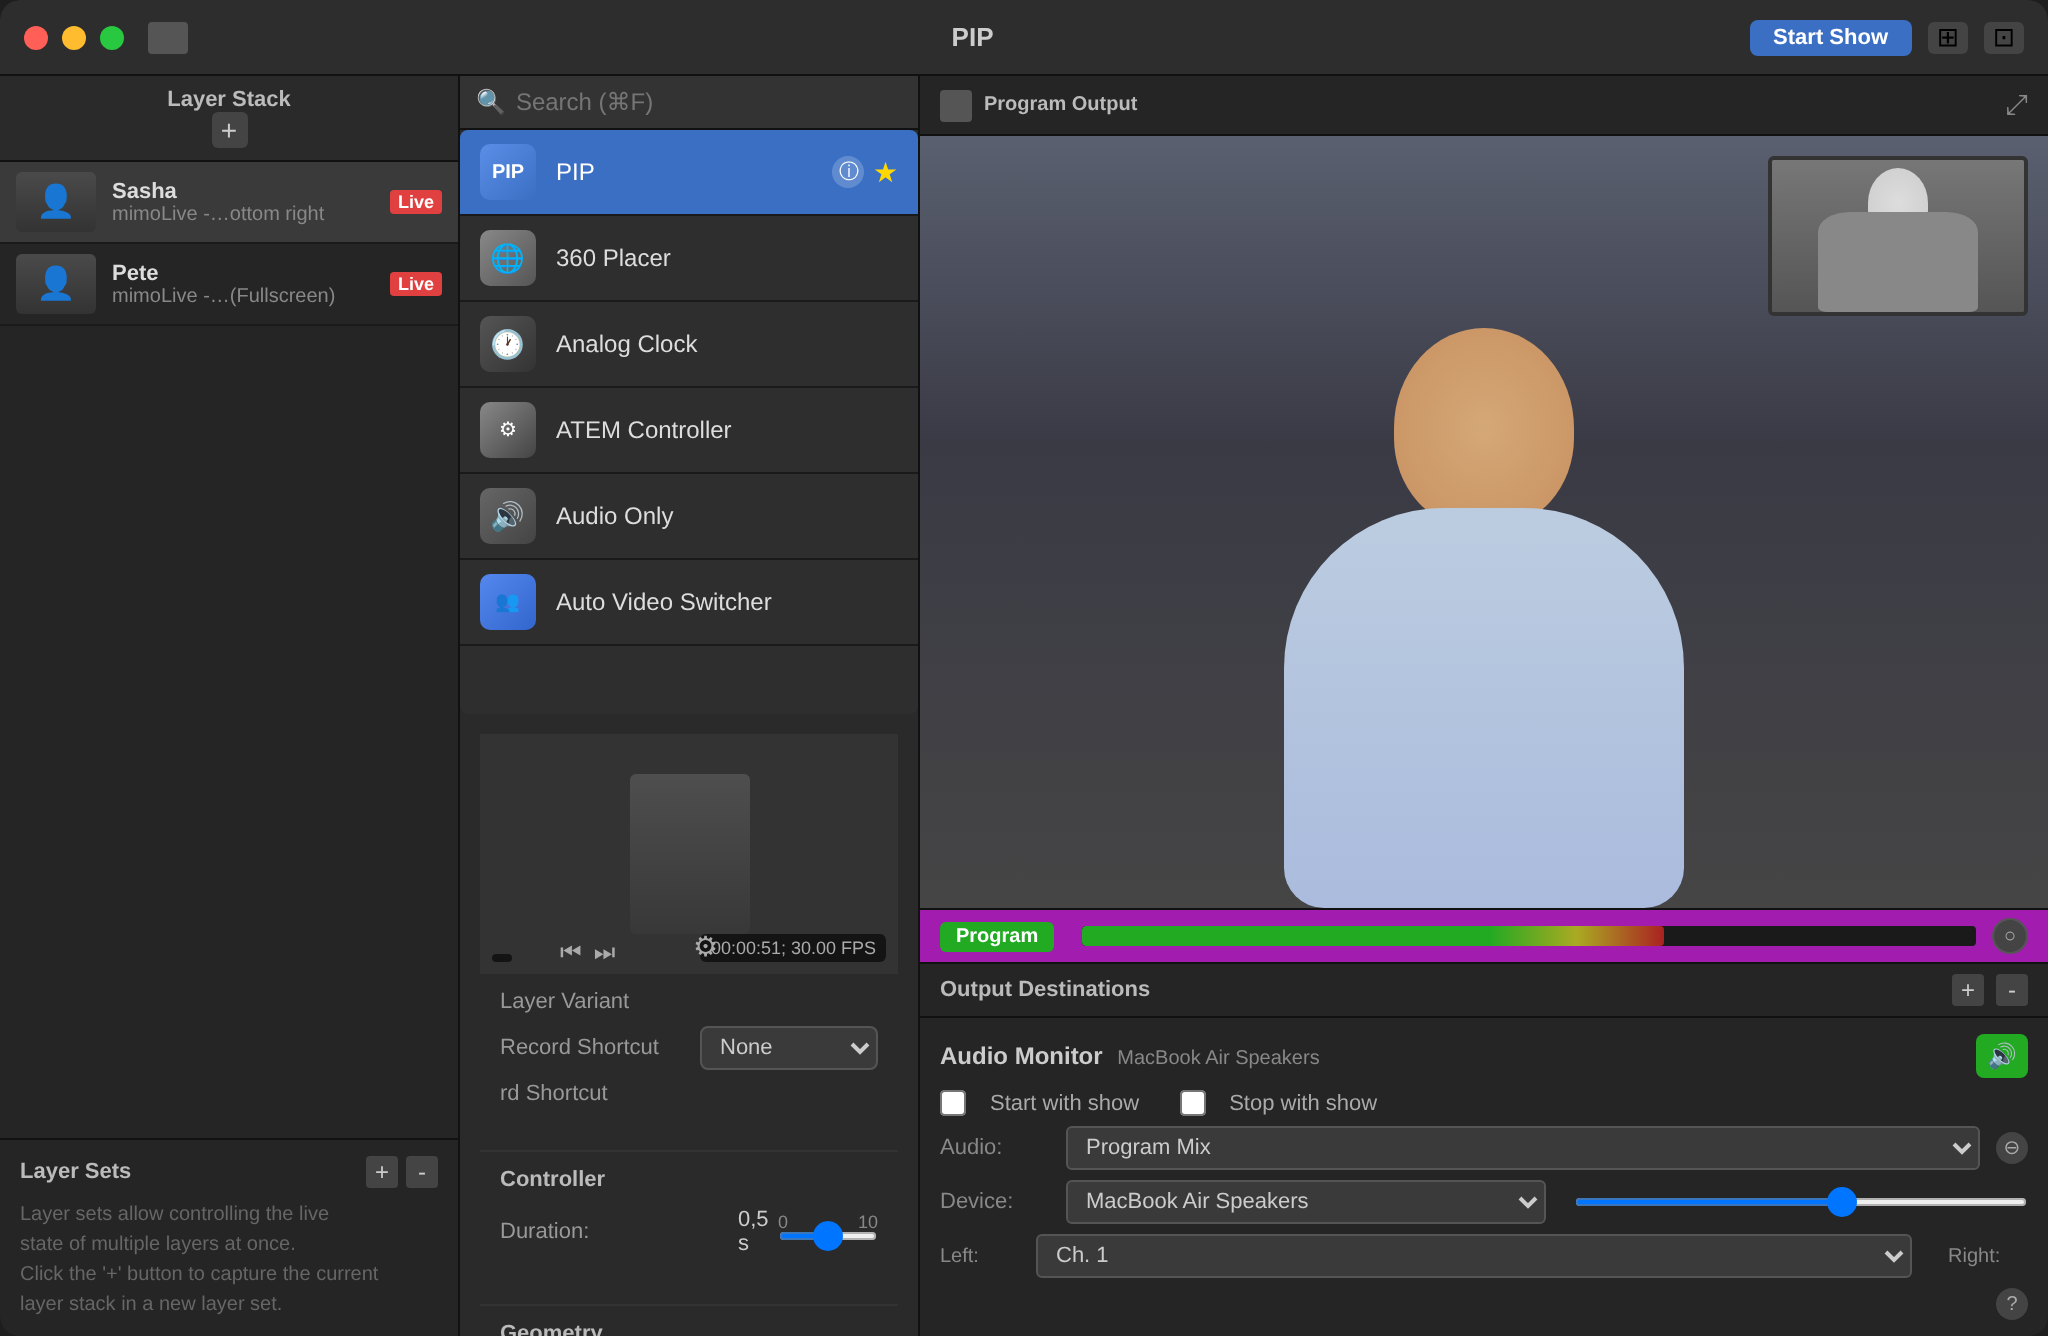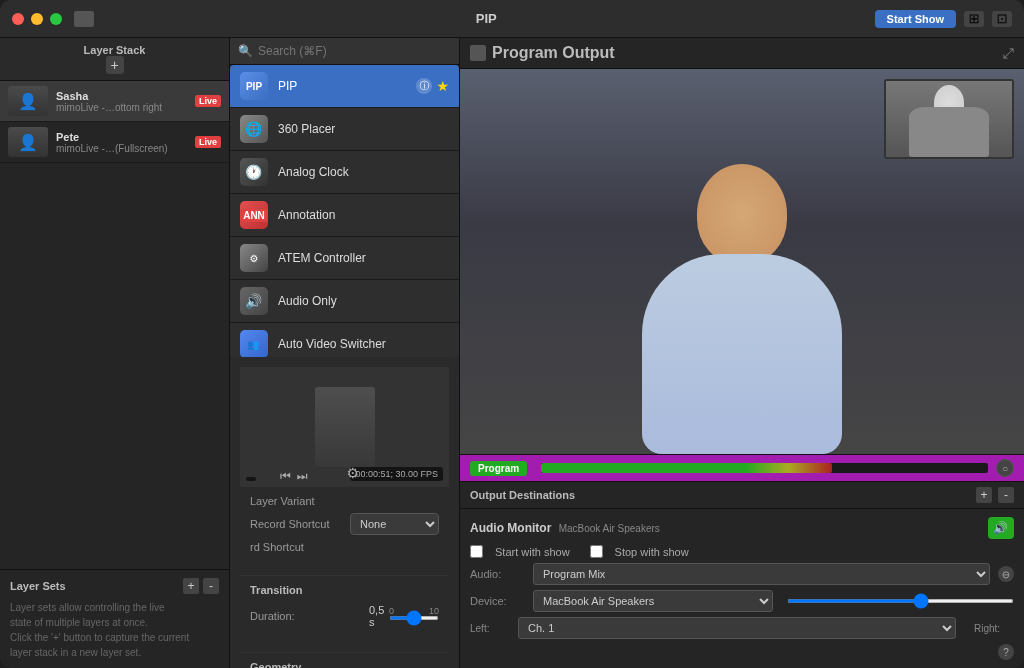--- a/index.html
+++ b/index.html
@@ -368,21 +368,21 @@
       background: #252525;
       border-bottom: 1px solid #111;
     }
     .program-icon {
       width: 16px; height: 16px;
       background: #555;
       border-radius: 2px;
       margin-right: 6px;
     }
     .program-title {
-      font-size: 16px;
+      font-size: 10px;
       font-weight: 600;
       color: #bbb;
     }
     .program-expand {
       margin-left: auto;
       color: #888;
       font-size: 14px;
       cursor: pointer;
     }
 
@@ -739,26 +739,20 @@
         <span class="di-label">360 Placer</span>
       </div>
 
       <div class="dropdown-item">
         <div class="di-icon di-icon-clock">
           <span style="color:white;font-size:14px;">🕐</span>
         </div>
         <span class="di-label">Analog Clock</span>
       </div>
 
-      <div class="dropdown-item">
-        <div class="di-icon di-icon-annotation">
-          <span style="color:white;font-size:10px;font-weight:700;background:#e04040;padding:1px 3px;border-radius:2px;">ANN</span>
-        </div>
-        <span class="di-label">Annotation</span>
-      </div>
 
       <div class="dropdown-item">
         <div class="di-icon di-icon-atem">
           <span style="color:white;font-size:10px;">⚙</span>
         </div>
         <span class="di-label">ATEM Controller</span>
       </div>
 
       <div class="dropdown-item">
         <div class="di-icon di-icon-audio">
@@ -798,21 +792,21 @@
           <select class="prop-select">
             <option>None</option>
           </select>
         </div>
         <div class="prop-row">
           <span class="prop-label">rd Shortcut</span>
         </div>
       </div>
 
       <div class="transition-section" style="padding:8px 10px;">
-        <div class="section-title">Transition</div>
+        <div class="section-title">Controller</div>
         <div class="duration-row">
           <span class="duration-label">Duration:</span>
           <span class="duration-value">0,5 s</span>
           <div style="flex:1;position:relative;">
             <div style="position:absolute;top:-2px;right:0;font-size:9px;color:#888;">10</div>
             <div style="position:absolute;top:-2px;left:0;font-size:9px;color:#888;">0</div>
             <input type="range" style="width: 100%; height: 4px; margin-top: 8px;" value="5" min="0" max="10">
           </div>
         </div>
       </div>

